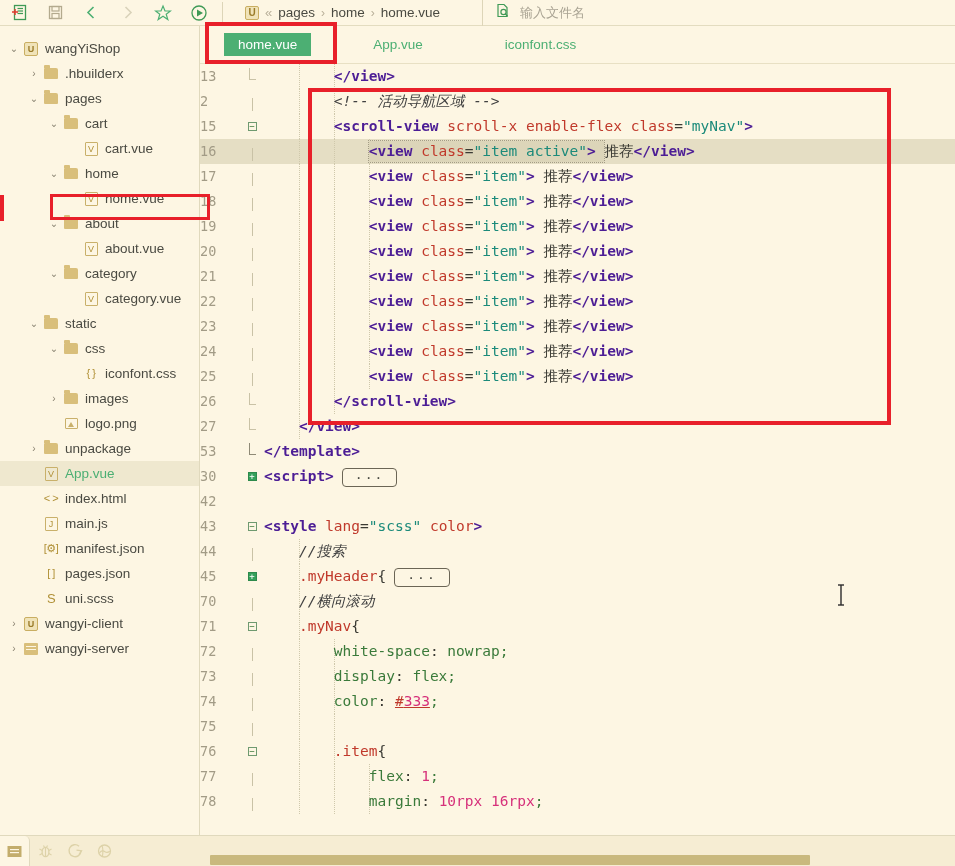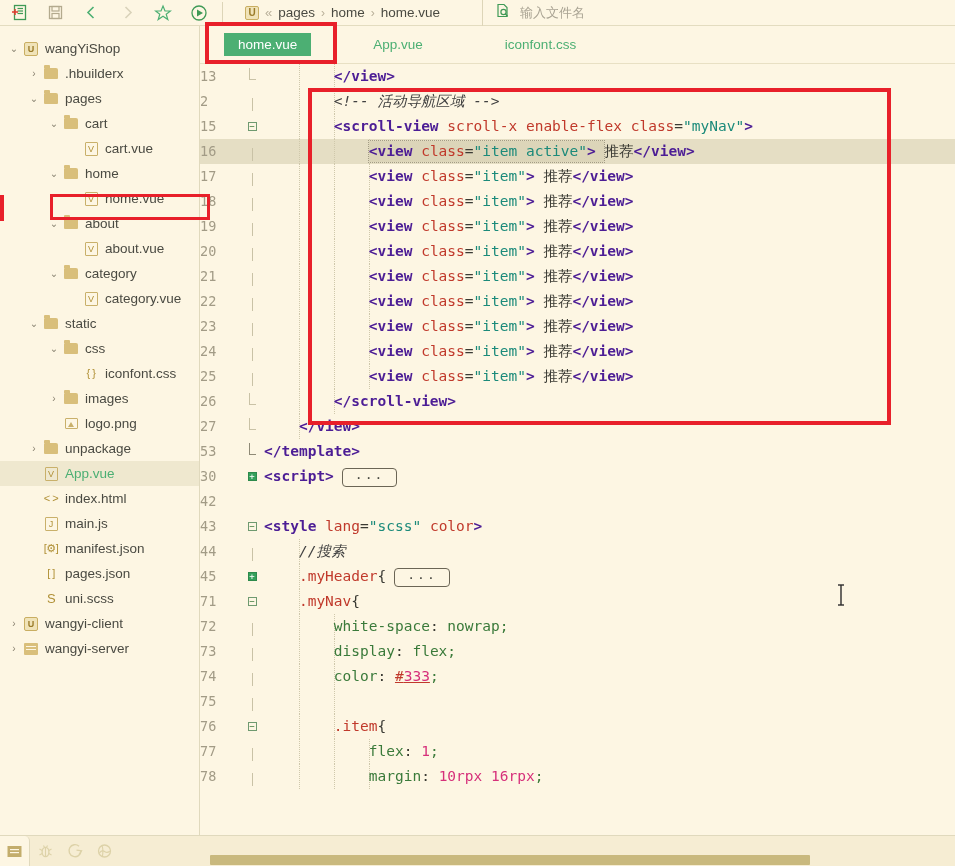--- a/index.html
+++ b/index.html
@@ -547,20 +547,21 @@
       <div class="code-line"><span class="ln">24</span><span class="fold"><span class="tick"></span></span><span class="guide" style="left:98.88px"></span><span class="guide" style="left:133.76px"></span><span class="guide" style="left:168.64000000000001px"></span><span class="txt">            <span class="c-tag">&lt;view</span> <span class="c-attr">class</span><span class="c-punc">=</span><span class="c-str">"item"</span><span class="c-tag">&gt;</span><span class="c-txt"> 推荐</span><span class="c-tag">&lt;/view&gt;</span></span></div>
       <div class="code-line"><span class="ln">25</span><span class="fold"><span class="tick"></span></span><span class="guide" style="left:98.88px"></span><span class="guide" style="left:133.76px"></span><span class="guide" style="left:168.64000000000001px"></span><span class="txt">            <span class="c-tag">&lt;view</span> <span class="c-attr">class</span><span class="c-punc">=</span><span class="c-str">"item"</span><span class="c-tag">&gt;</span><span class="c-txt"> 推荐</span><span class="c-tag">&lt;/view&gt;</span></span></div>
       <div class="code-line"><span class="ln">26</span><span class="fold"><span class="tickhalf"></span></span><span class="guide" style="left:98.88px"></span><span class="guide" style="left:133.76px"></span><span class="txt">        <span class="c-tag">&lt;/scroll-view&gt;</span></span></div>
       <div class="code-line"><span class="ln">27</span><span class="fold"><span class="tickhalf"></span></span><span class="guide" style="left:98.88px"></span><span class="txt">    <span class="c-tag">&lt;/view&gt;</span></span></div>
       <div class="code-line"><span class="ln">53</span><span class="fold"><span class="tickend"></span></span><span class="txt"><span class="c-tag">&lt;/template&gt;</span></span></div>
       <div class="code-line"><span class="ln">30</span><span class="fold"><span class="bx plus">+</span></span><span class="txt"><span class="c-tag">&lt;script</span><span class="c-tag">&gt;</span><span class="c-txt"></span><span class="collapse-pill">···</span></span></div>
       <div class="code-line"><span class="ln">42</span><span class="fold"></span><span class="txt"></span></div>
       <div class="code-line"><span class="ln">43</span><span class="fold"><span class="bx">−</span></span><span class="txt"><span class="c-tag">&lt;style</span> <span class="c-attr">lang</span><span class="c-punc">=</span><span class="c-str">"scss"</span> <span class="c-attr">color</span><span class="c-tag">&gt;</span><span class="c-txt"></span></span></div>
       <div class="code-line"><span class="ln">44</span><span class="fold"><span class="tick"></span></span><span class="guide" style="left:98.88px"></span><span class="txt"><span class="c-cmt">    //搜索</span></span></div>
       <div class="code-line"><span class="ln">45</span><span class="fold"><span class="bx plus">+</span></span><span class="guide" style="left:98.88px"></span><span class="txt">    <span class="c-sel">.myHeader</span><span class="c-punc">{</span><span class="collapse-pill">···</span></span></div>
+      <div class="code-line"><span class="ln">70</span><span class="fold"><span class="tick"></span></span><span class="guide" style="left:98.88px"></span><span class="txt"><span class="c-cmt">    //横向滚动</span></span></div>
       <div class="code-line"><span class="ln">71</span><span class="fold"><span class="bx">−</span></span><span class="guide" style="left:98.88px"></span><span class="txt">    <span class="c-sel">.myNav</span><span class="c-punc">{</span></span></div>
       <div class="code-line"><span class="ln">72</span><span class="fold"><span class="tick"></span></span><span class="guide" style="left:98.88px"></span><span class="guide" style="left:133.76px"></span><span class="txt">        <span class="c-prop">white-space</span><span class="c-punc">: </span><span class="c-prop">nowrap;</span></span></div>
       <div class="code-line"><span class="ln">73</span><span class="fold"><span class="tick"></span></span><span class="guide" style="left:98.88px"></span><span class="guide" style="left:133.76px"></span><span class="txt">        <span class="c-prop">display</span><span class="c-punc">: </span><span class="c-prop">flex;</span></span></div>
       <div class="code-line"><span class="ln">74</span><span class="fold"><span class="tick"></span></span><span class="guide" style="left:98.88px"></span><span class="guide" style="left:133.76px"></span><span class="txt">        <span class="c-prop">color</span><span class="c-punc">: </span><span class="c-prop"><span class="c-hex">#<span class="c-num">333</span></span>;</span></span></div>
       <div class="code-line"><span class="ln">75</span><span class="fold"><span class="tick"></span></span><span class="guide" style="left:98.88px"></span><span class="guide" style="left:133.76px"></span></div>
       <div class="code-line"><span class="ln">76</span><span class="fold"><span class="bx">−</span></span><span class="guide" style="left:98.88px"></span><span class="guide" style="left:133.76px"></span><span class="txt">        <span class="c-sel">.item</span><span class="c-punc">{</span></span></div>
       <div class="code-line"><span class="ln">77</span><span class="fold"><span class="tick"></span></span><span class="guide" style="left:98.88px"></span><span class="guide" style="left:133.76px"></span><span class="guide" style="left:168.64000000000001px"></span><span class="txt">            <span class="c-prop">flex</span><span class="c-punc">: </span><span class="c-prop"><span class="c-num">1</span>;</span></span></div>
       <div class="code-line"><span class="ln">78</span><span class="fold"><span class="tick"></span></span><span class="guide" style="left:98.88px"></span><span class="guide" style="left:133.76px"></span><span class="guide" style="left:168.64000000000001px"></span><span class="txt">            <span class="c-prop">margin</span><span class="c-punc">: </span><span class="c-prop"><span class="c-num">10rpx</span> <span class="c-num">16rpx</span>;</span></span></div>
     </div>
   <div class="ann-code"></div>

